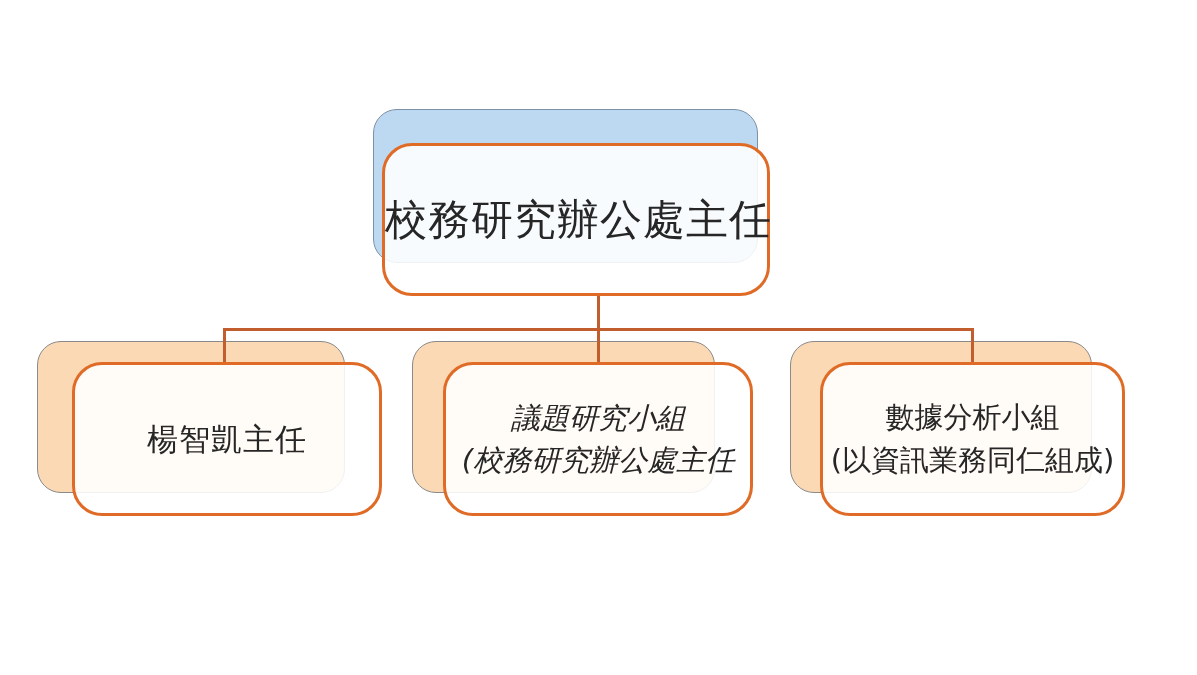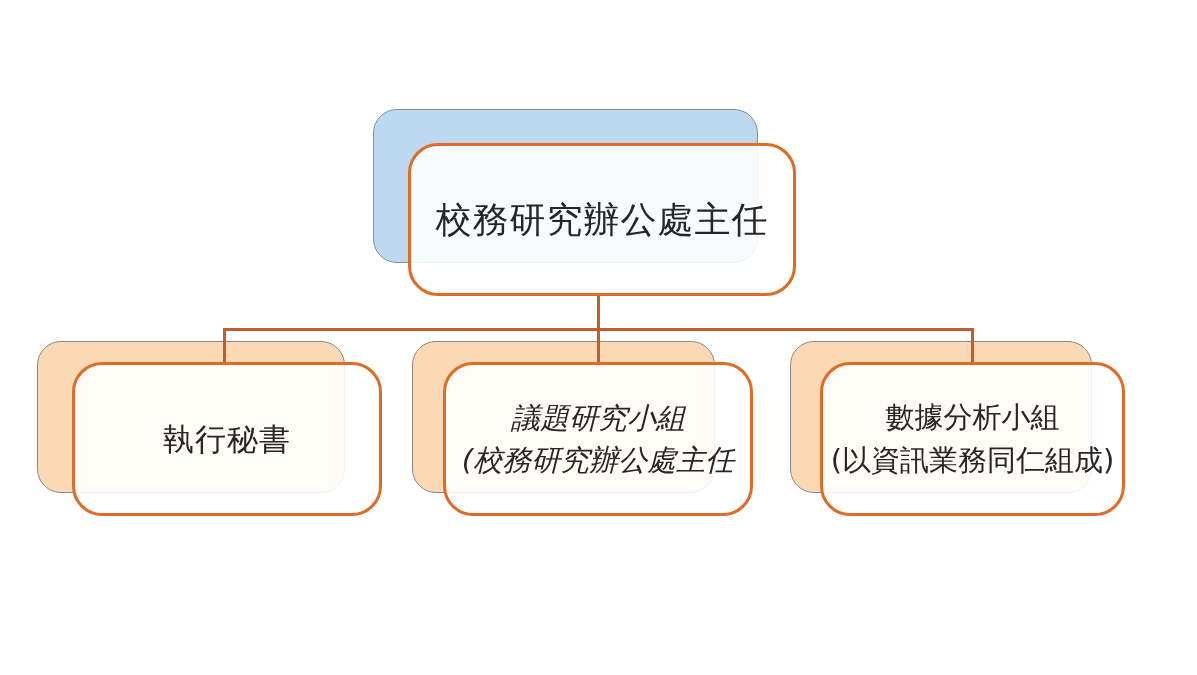--- a/index.html
+++ b/index.html
@@ -43,22 +43,22 @@
     position: absolute; box-sizing: border-box;
     border: 3px solid #DF6B26; border-radius: 30px;
     background: rgba(255, 255, 255, 0.88);
     z-index: 3;
     display: flex; flex-direction: column;
     justify-content: center; align-items: center;
     text-align: center; color: #262626;
   }
   .card .line { width: 100%; white-space: nowrap; }
   #card-root {
-    left: 408px; top: 143px; width: 388px; height: 153px;
-    font-size: 36px; line-height: 49px; letter-spacing: 1px; gap: 32px;
+    left: 382px; top: 143px; width: 388px; height: 153px;
+    font-size: 42px; line-height: 49px; letter-spacing: 1px; gap: 32px;
   }
   #card-c0 {
     left: 72px; top: 362px; width: 310px; height: 154px;
     font-size: 31px; line-height: 44px; letter-spacing: 1px;
   }
   #card-c1 {
     left: 443px; top: 362px; width: 310px; height: 154px;
     font-size: 29px; line-height: 42px; font-style: italic;
   }
   #card-c2 {
@@ -79,21 +79,21 @@
   <div class="connector" id="conn-trunk"></div>
   <div class="connector" id="conn-horizontal"></div>
   <div class="connector" id="conn-drop-left"></div>
   <div class="connector" id="conn-drop-right"></div>
 
   <div class="card" id="card-root">
     <div class="line">校務研究辦公處主任</div>
   </div>
 
   <div class="card" id="card-c0">
-    <div class="line">執行秘書</div>
+    <div class="line">楊智凱主任</div>
   </div>
 
   <div class="card" id="card-c1">
     <div class="line">議題研究小組</div>
     <div class="line">(校務研究辦公處主任</div>
   </div>
 
   <div class="card" id="card-c2">
     <div class="line">數據分析小組</div>
     <div class="line">(以資訊業務同仁組成)</div>

